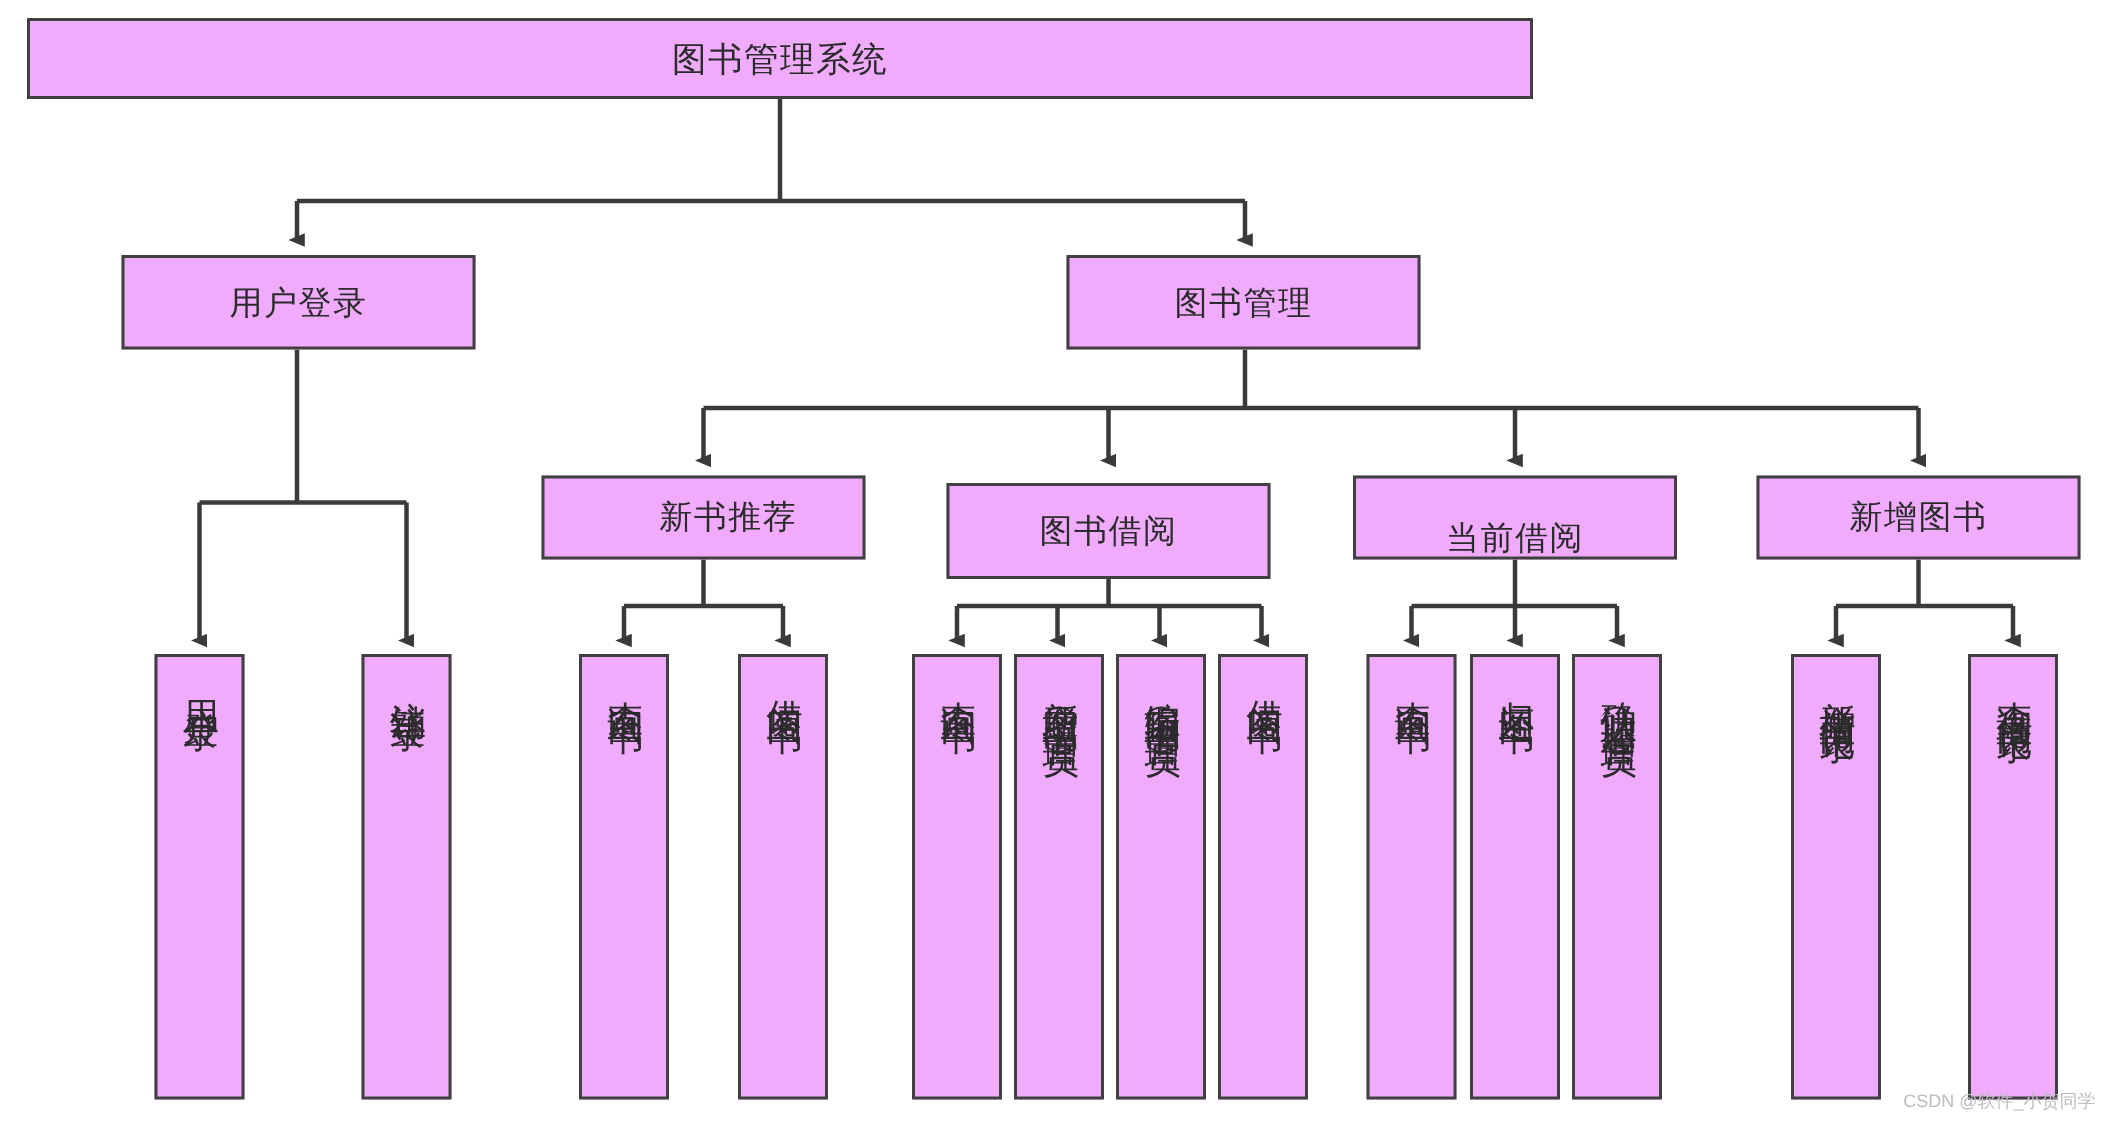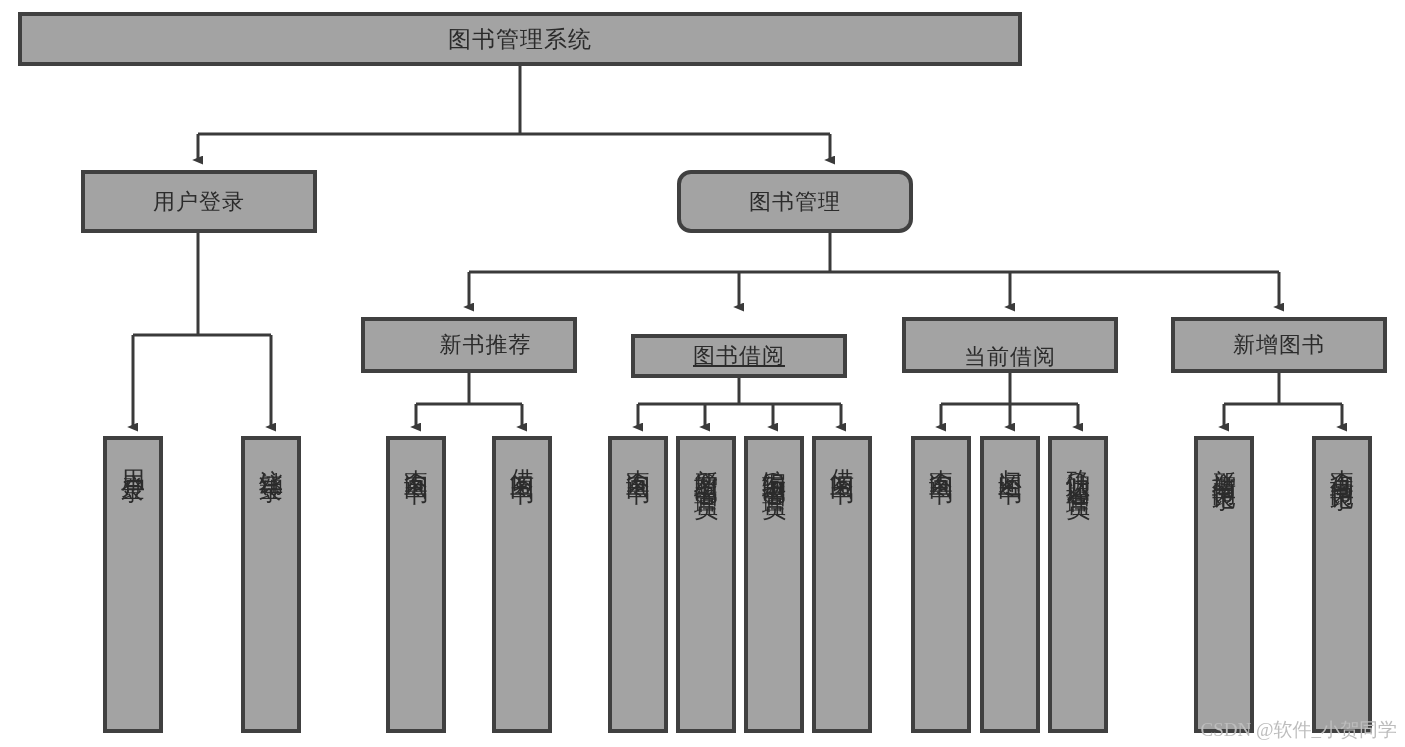--- a/index.html
+++ b/index.html
@@ -3,22 +3,22 @@
 <meta charset="utf-8">
 <style>
   html,body{margin:0;padding:0;background:#ffffff;}
   body{font-family:"Liberation Sans","DejaVu Sans",sans-serif;}
   #stage{position:relative;width:1405px;height:747px;background:#ffffff;overflow:hidden;}
   svg#wires{position:absolute;left:0;top:0;width:1405px;height:747px;}
 
   .node{
     position:absolute;
     box-sizing:border-box;
-    background:#a3a3a3;
-    border:4px solid #404040;
+    background:#f0abfc;
+    border:2px solid #404040;
     display:flex;
     align-items:center;
     justify-content:center;
     color:#2b2b2b;
   }
   .node .lbl{
     font-size:22px;
     letter-spacing:1px;
     line-height:1.15;
     white-space:nowrap;
@@ -40,25 +40,24 @@
     letter-spacing:4px;
     line-height:1.0;
     white-space:normal;
     max-height:280px;
   }
 
   .watermark{
     position:absolute;
     right:8px;
     bottom:4px;
-    font-size:19px;
+    font-size:12px;
     color:#bdbdbd;
     white-space:nowrap;
     pointer-events:none;
-    font-family:Liberation Serif, serif;
   }
 </style>
 </head>
 <body>
 
 <div id="stage">
 
   <svg id="wires" viewBox="0 0 1405 747">
     <defs>
       <marker id="arw" markerWidth="11" markerHeight="11" refX="4.5" refY="5.2" orient="auto" markerUnits="userSpaceOnUse">
@@ -109,28 +108,28 @@
     </g>
   </svg>
 
   <div class="node root" style="left:18px;top:12px;width:1004px;height:54px;">
     <span class="lbl">图书管理系统</span>
   </div>
 
   <div class="node lvl2" style="left:81px;top:170px;width:236px;height:63px;">
     <span class="lbl">用户登录</span>
   </div>
-  <div class="node lvl2" style="left:677px;top:170px;width:236px;height:63px;border-radius:14px;">
+  <div class="node lvl2" style="left:711px;top:170px;width:236px;height:63px;">
     <span class="lbl">图书管理</span>
   </div>
 
   <div class="node lvl3" style="left:361px;top:317px;width:216px;height:56px;padding-left:33px;">
     <span class="lbl">新书推荐</span>
   </div>
-  <div class="node lvl3" style="left:631px;top:334px;width:216px;height:44px;text-decoration:underline;">
+  <div class="node lvl3" style="left:631px;top:322px;width:216px;height:64px;">
     <span class="lbl">图书借阅</span>
   </div>
   <div class="node lvl3" style="left:902px;top:317px;width:216px;height:56px;align-items:flex-end;">
     <span class="lbl">当前借阅</span>
   </div>
   <div class="node lvl3" style="left:1171px;top:317px;width:216px;height:56px;">
     <span class="lbl">新增图书</span>
   </div>
 
   <div class="node leaf" style="left:103px;top:436px;width:60px;height:297px;">

